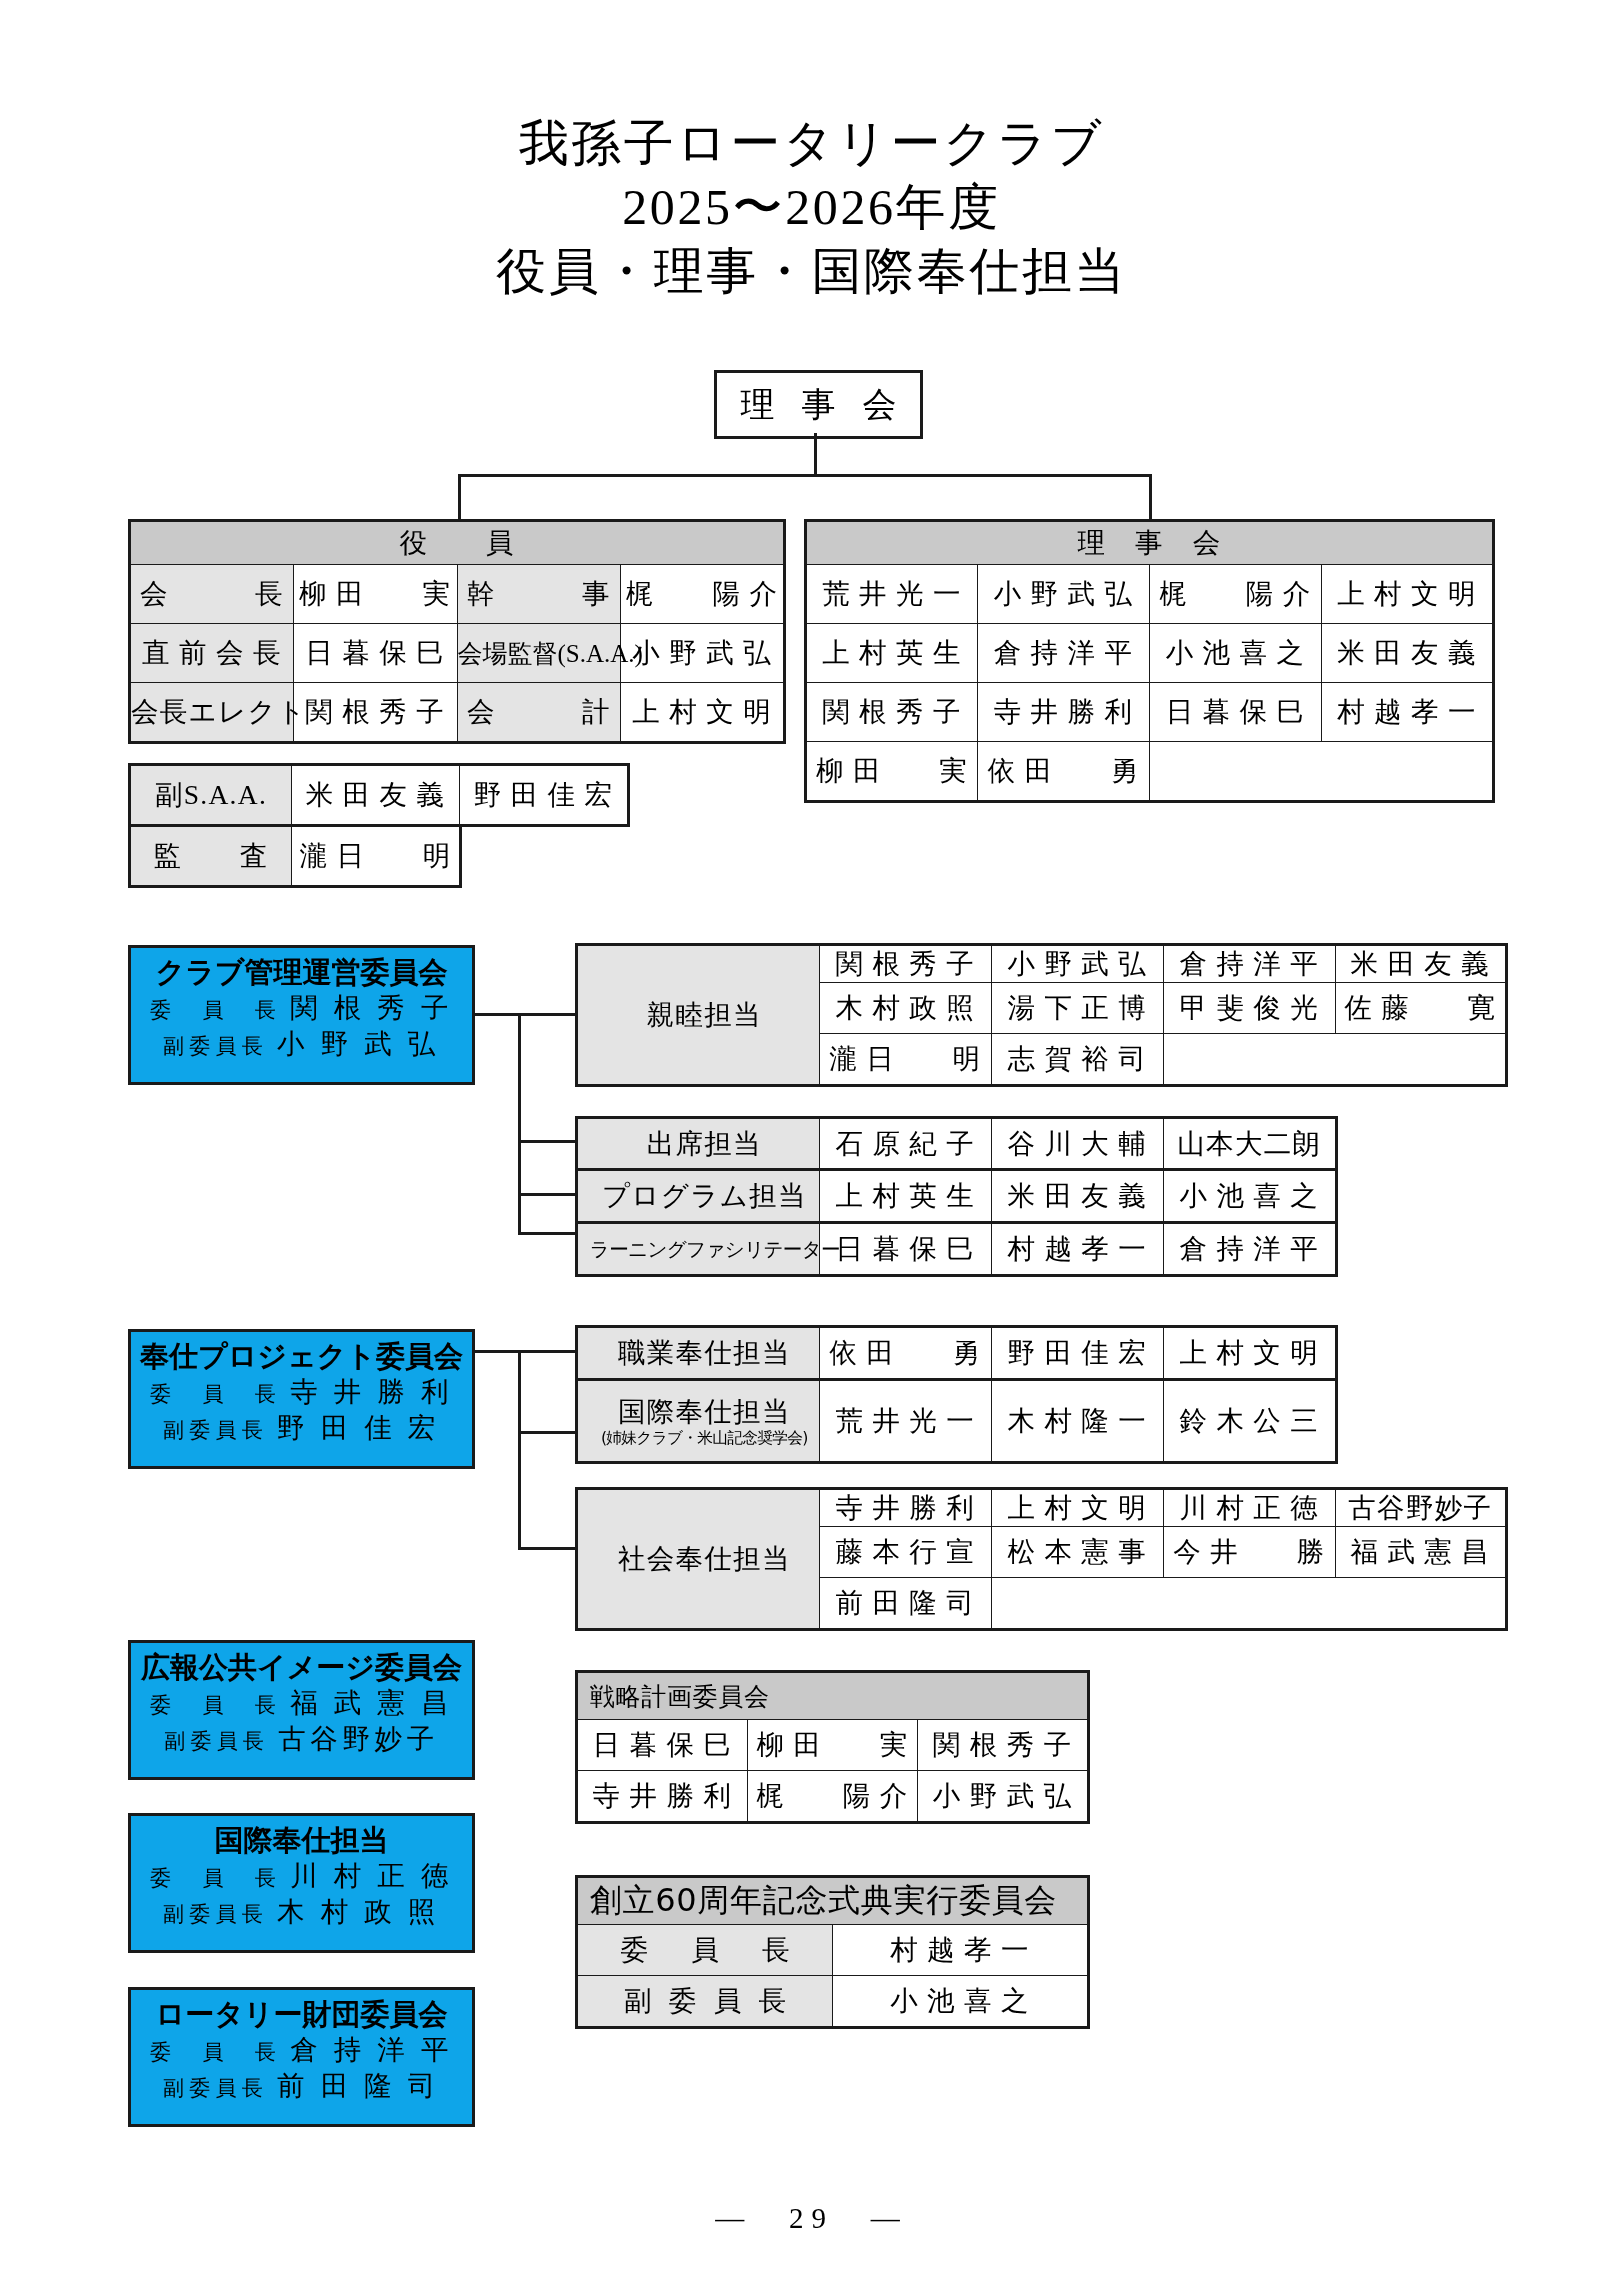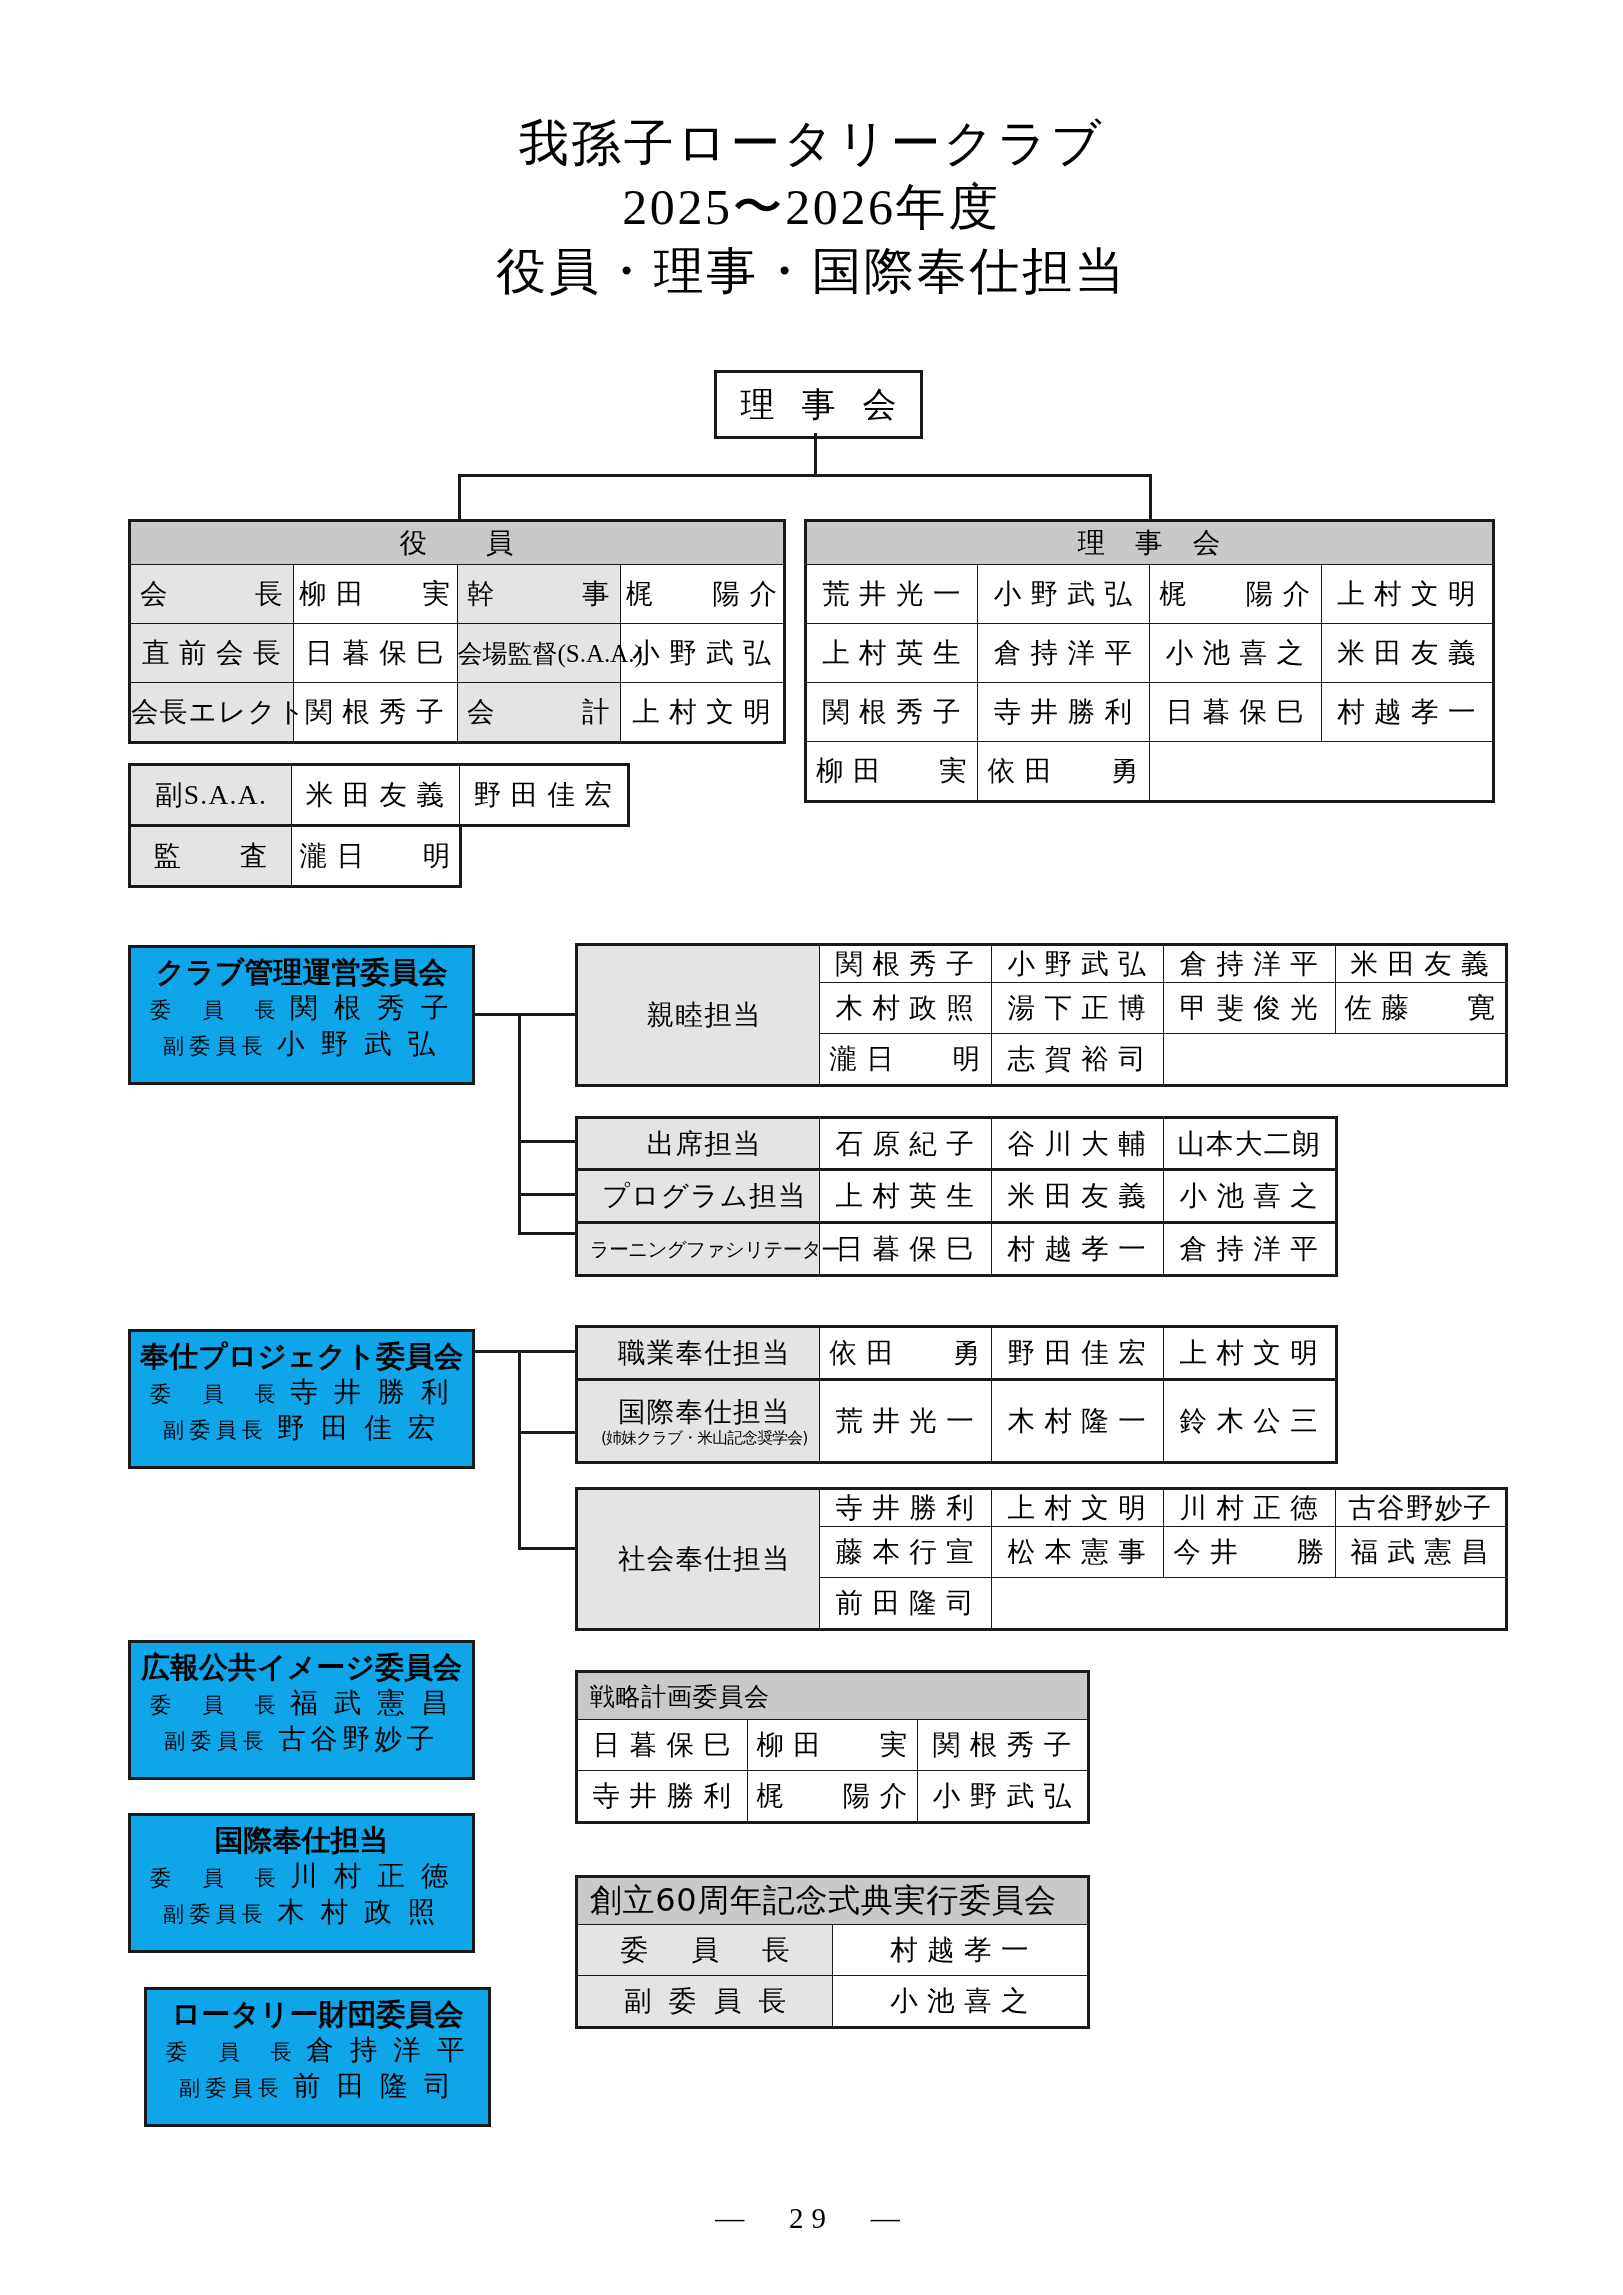--- a/index.html
+++ b/index.html
@@ -400,21 +400,21 @@
     <div class="crow">
       <span class="crole">委　員　長</span>
       <span class="cperson">川 村 正 徳</span>
     </div>
     <div class="crow">
       <span class="crole">副委員長</span>
       <span class="cperson">木 村 政 照</span>
     </div>
   </div>
 
-  <div class="cbox" style="left:144px; top:1987px; width:347px; height:140px;">
+  <div class="cbox" style="left:128px; top:1987px; width:347px; height:140px;">
     <div class="cname">ロータリー財団委員会</div>
     <div class="crow">
       <span class="crole">委　員　長</span>
       <span class="cperson">倉 持 洋 平</span>
     </div>
     <div class="crow">
       <span class="crole">副委員長</span>
       <span class="cperson">前 田 隆 司</span>
     </div>
   </div>

